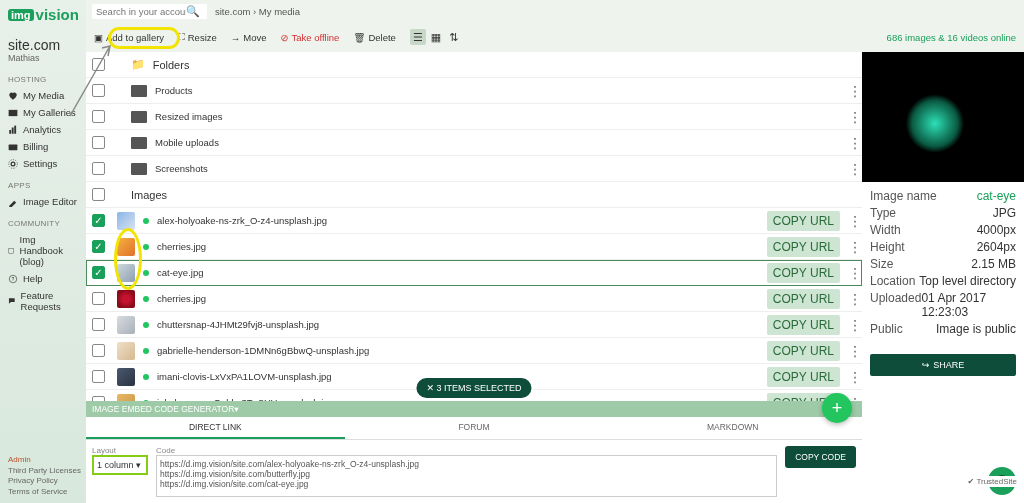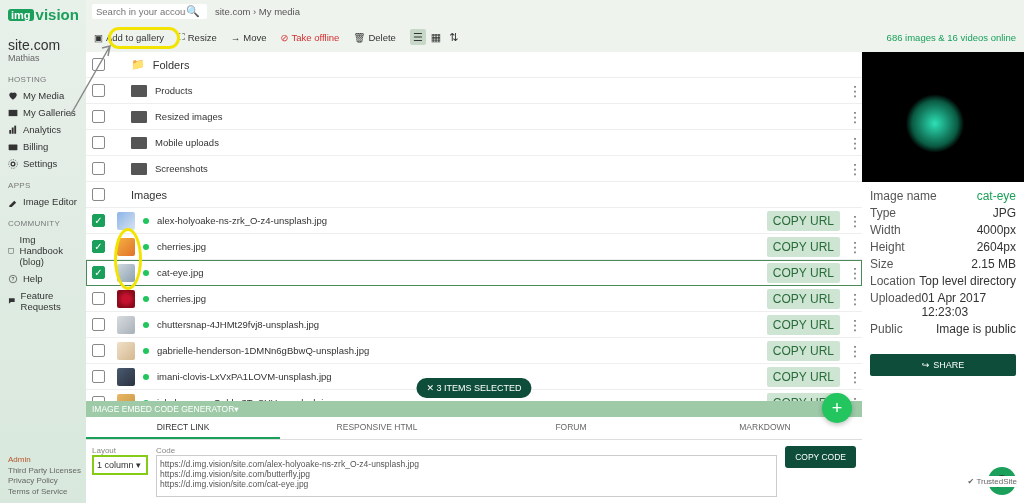--- a/index.html
+++ b/index.html
@@ -301,21 +301,20 @@
         <div class="fab">
             <span>+</span>
           </div>
 
         <div class="embed-bar">
           <span>IMAGE EMBED CODE GENERATOR</span>
           <span>▾</span>
         </div>
         <div class="tabs">
           <div class="active">DIRECT LINK</div>
-          <div>RESPONSIVE HTML</div>
           <div>FORUM</div>
           <div>MARKDOWN</div>
         </div>
         <div class="embed-body">
           <div>
             <label>Layout</label>
             <div class="layout-sel"><span>1 column</span> ▾</div>
           </div>
           <div style="flex:1">
             <label>Code</label>

